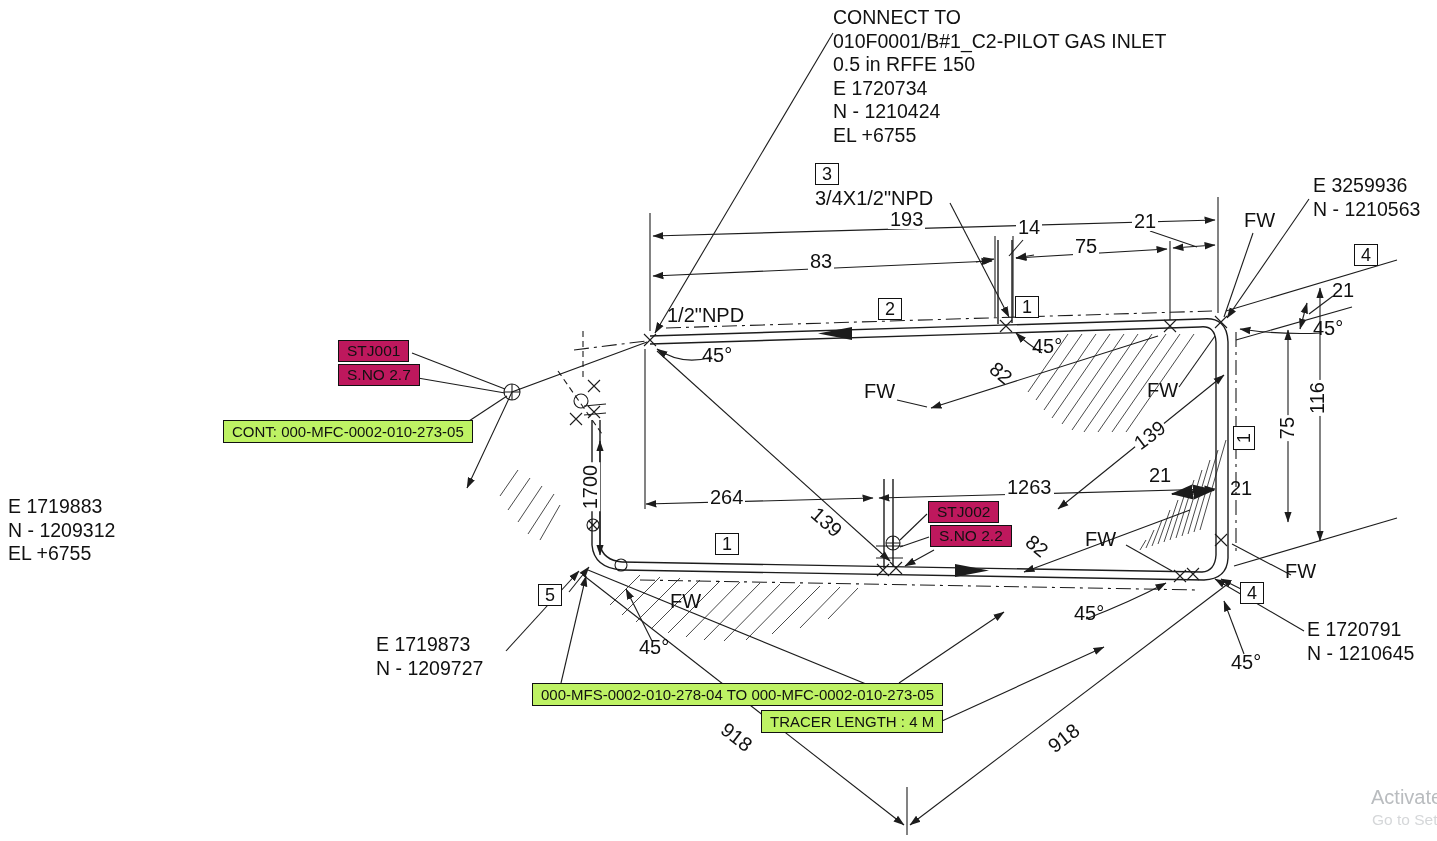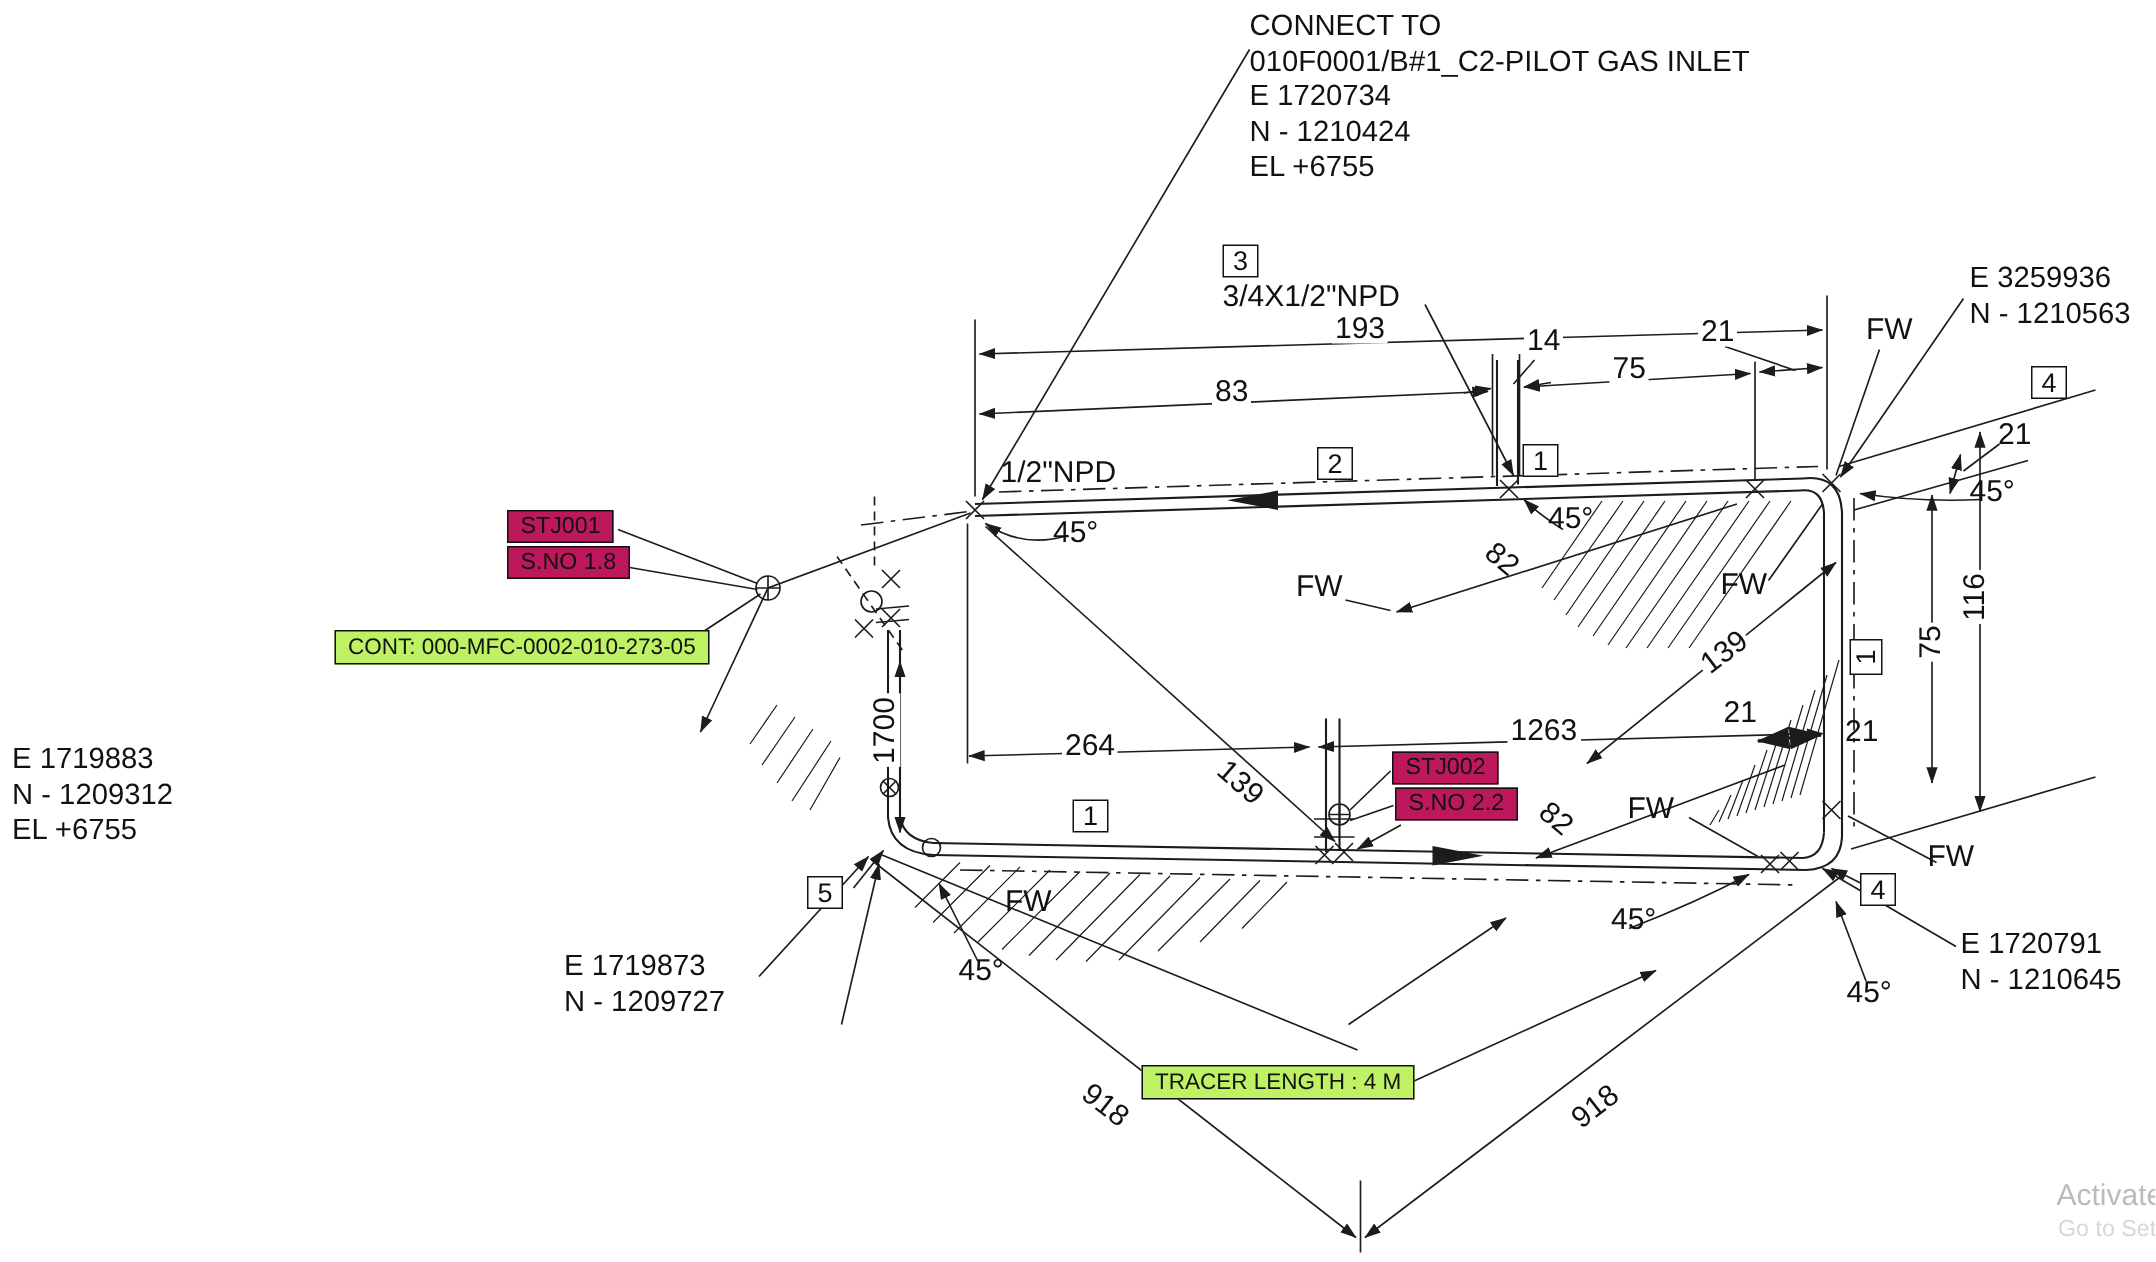--- a/index.html
+++ b/index.html
@@ -166,20 +166,21 @@
       <path class="g-hatch" d="M1226,440 L1200,530 M1218,450 L1194,532 M1210,460 L1188,534 M1202,470 L1182,536 M1194,480 L1176,538 M1186,490 L1170,540 M1178,500 L1164,542 M1170,510 L1158,544 M1162,520 L1152,546 M1154,530 L1146,548 M1146,540 L1140,550"></path>
       <path class="g-hatch" d="M640,575 L610,605 M660,577 L622,615 M680,578 L636,622 M700,580 L652,628 M720,581 L668,633 M740,582 L686,637 M760,583 L704,640 M780,584 L724,641 M800,585 L746,640 M820,586 L772,634 M840,587 L800,628 M858,588 L828,619"></path>
       <path class="g-line" d="M588,570 L905,700"></path>
       <path class="g-hatch" d="M518,470 L500,496 M530,478 L508,510 M542,486 L518,522 M554,494 L528,534 M560,505 L540,540"></path>
     </g>
   </svg>
 
   <div class="note" style="left:833px;top:6px">
     <div>CONNECT TO</div>
     <div>010F0001/B#1_C2-PILOT GAS INLET</div>
+    <div>0.5 in RFFE 150</div>
     <div>E 1720734</div>
     <div>N - 1210424</div>
     <div>EL +6755</div>
   </div>
 
   <div class="note" style="left:8px;top:495px">
     <div>E 1719883</div>
     <div>N - 1209312</div>
     <div>EL +6755</div>
   </div>
@@ -193,24 +194,25 @@
     <div>E 1719873</div>
     <div>N - 1209727</div>
   </div>
 
   <div class="note" style="left:1307px;top:618px">
     <div>E 1720791</div>
     <div>N - 1210645</div>
   </div>
 
   <div class="lbl tagbox" style="left:338px;top:340px">STJ001</div>
-  <div class="lbl tagbox" style="left:338px;top:364px">S.NO 1.8</div>
+  <div class="lbl tagbox" style="left:338px;top:364px">S.NO 2.7</div>
   <div class="lbl widebox" style="left:223px;top:420px">CONT: 000-MFC-0002-010-273-05</div>
   <div class="lbl tagbox" style="left:928px;top:501px">STJ002</div>
   <div class="lbl tagbox" style="left:930px;top:525px">S.NO 2.2</div>
+  <div class="lbl widebox" style="left:532px;top:683px">000-MFS-0002-010-278-04 TO 000-MFC-0002-010-273-05</div>
   <div class="lbl widebox" style="left:761px;top:710px">TRACER LENGTH : 4 M</div>
 
   <div class="lbl box" style="left:815px;top:163px">3</div>
   <div class="lbl box" style="left:878px;top:298px">2</div>
   <div class="lbl box" style="left:1015px;top:296px">1</div>
   <div class="lbl box" style="left:1354px;top:244px">4</div>
   <div class="lbl box" style="left:1232px;top:427px;transform:rotate(-90deg)">1</div>
   <div class="lbl box" style="left:715px;top:533px">1</div>
   <div class="lbl box" style="left:538px;top:584px">5</div>
   <div class="lbl box" style="left:1240px;top:582px">4</div>

